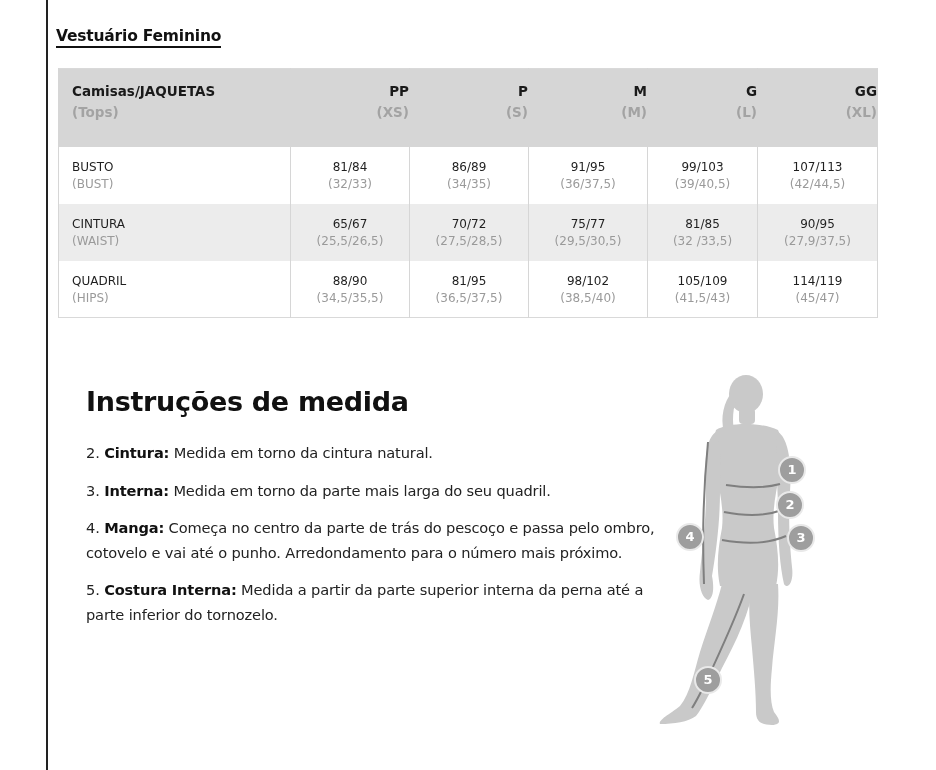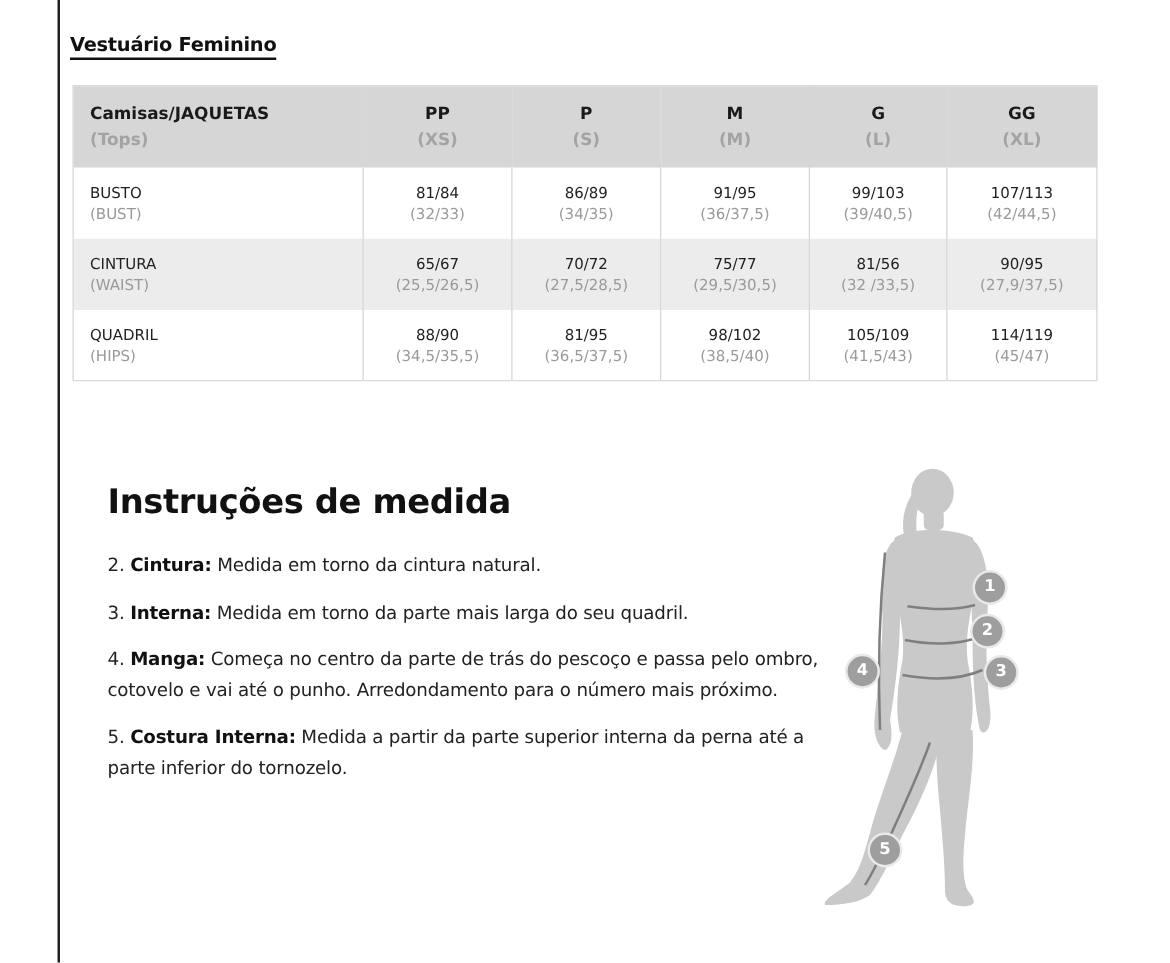--- a/index.html
+++ b/index.html
@@ -5,22 +5,22 @@
   html, body { margin:0; padding:0; background:#ffffff; }
   body { width:936px; height:770px; position:relative; overflow:hidden;
          font-family: "DejaVu Sans", "Liberation Sans", sans-serif; color:#1a1a1a; }
   .left-rule { position:absolute; left:46px; top:0; width:2px; height:770px; background:#222; }
   .section-title { position:absolute; left:56px; top:27px; font-size:15.5px; font-weight:bold;
                    color:#111; border-bottom:2px solid #111; line-height:18px; padding-bottom:1px; letter-spacing:-0.2px; }
   table.size-table { position:absolute; left:58px; top:68px; width:819px; border-collapse:collapse;
                      table-layout:fixed; border:1px solid #d9d9d9; }
   .size-table th, .size-table td { border-left:1px solid #d6d6d6; border-right:1px solid #d6d6d6;
                      text-align:center; vertical-align:top; padding:0; }
-  .size-table thead tr { background:#d6d6d6; height:65px; }
-  .size-table th { padding-top:14px; }
+  .size-table thead tr { background:#d6d6d6; height:78px; }
+  .size-table th { padding-top:14px;text-align:right; }
   .size-table th .main { font-size:13.5px; font-weight:bold; color:#1a1a1a; display:block; line-height:17px; }
   .size-table th .sub { font-size:13.5px; font-weight:bold; color:#a3a3a3; display:block; line-height:24px; }
   .size-table th.first, .size-table td.first { text-align:left; padding-left:13px; }
   .size-table tbody tr { height:57px; }
   .size-table tbody tr.alt { background:#ececec; }
   .size-table td { padding-top:13px; }
   .size-table td .main { font-size:12px; color:#1f1f1f; display:block; line-height:15px; }
   .size-table td .sub { font-size:12px; color:#9a9a9a; display:block; line-height:19px; }
   .instr { position:absolute; left:86px; top:387px; width:575px; }
   .instr h2 { margin:0 0 24px 0; font-size:27px; font-weight:bold; color:#111; letter-spacing:-0.3px; line-height:30px; }
@@ -113,21 +113,21 @@
         </td>
       <td>
           <span class="main">70/72</span>
           <span class="sub">(27,5/28,5)</span>
         </td>
       <td>
           <span class="main">75/77</span>
           <span class="sub">(29,5/30,5)</span>
         </td>
       <td>
-          <span class="main">81/56</span>
+          <span class="main">81/85</span>
           <span class="sub">(32 /33,5)</span>
         </td>
       <td>
           <span class="main">90/95</span>
           <span class="sub">(27,9/37,5)</span>
         </td>
     </tr>
     <tr>
       <td class="first">
         <span class="main">QUADRIL</span>

